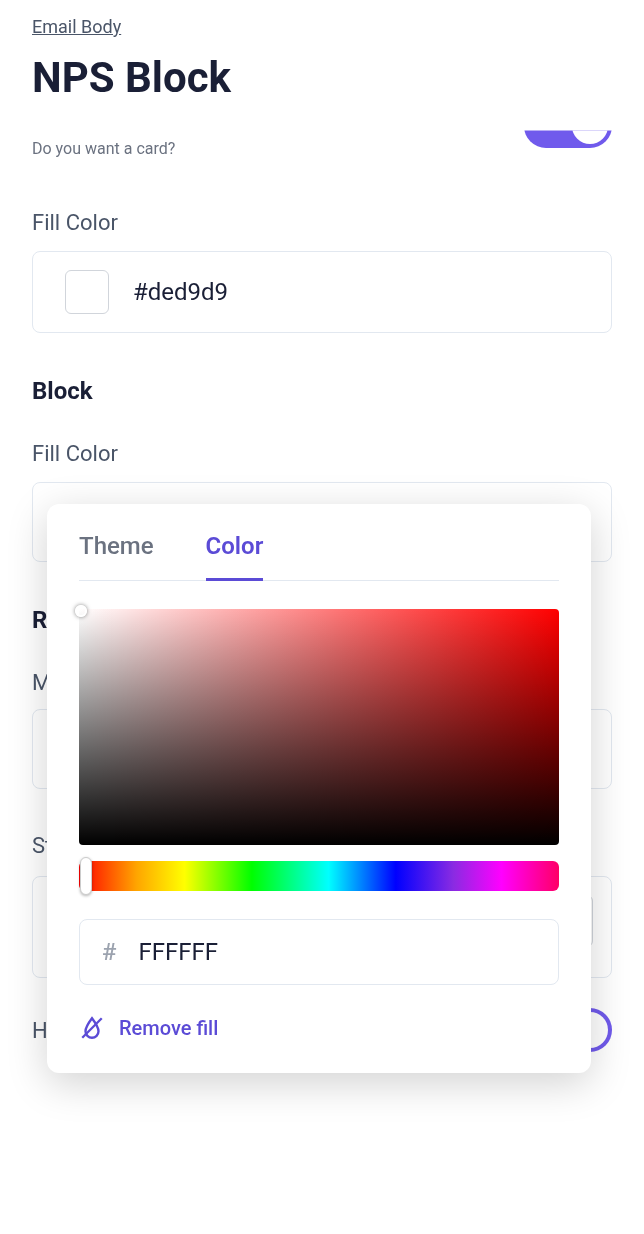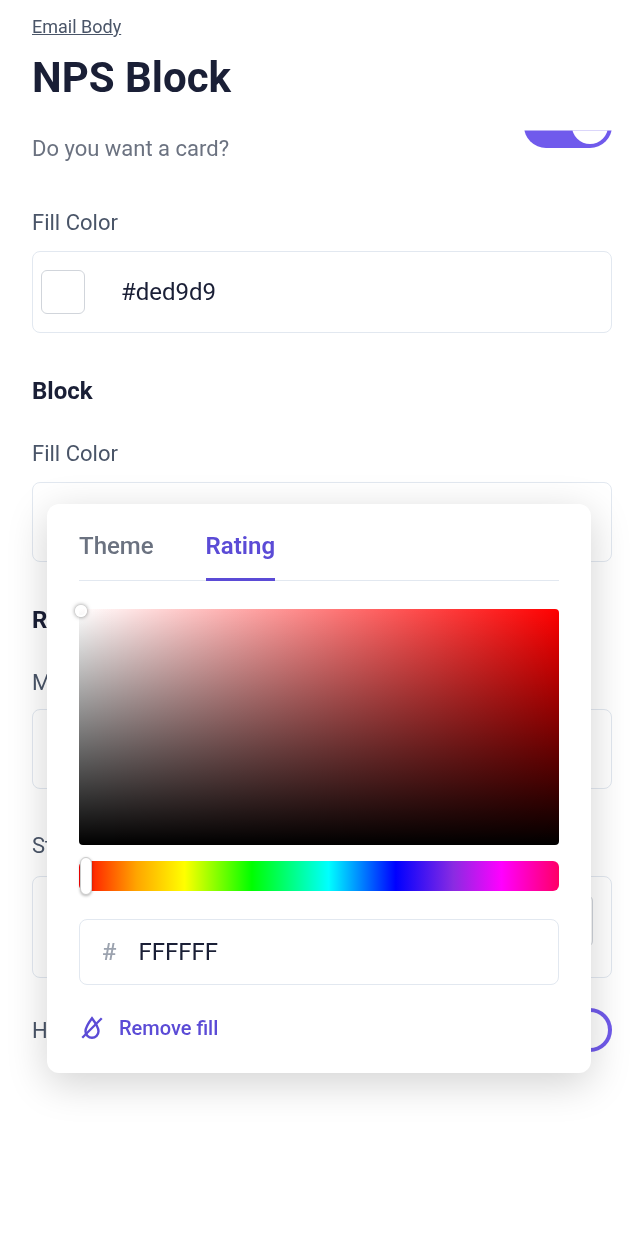--- a/index.html
+++ b/index.html
@@ -32,21 +32,21 @@
       color: #1a1f36;
       margin-bottom: 24px;
     }
     .section-label {
       font-size: 22px;
       color: #4a5568;
       font-weight: 400;
       margin-bottom: 16px;
     }
     .obscured-top {
-      font-size: 22px;
+      font-size: 16px;
       color: #6b7280;
       margin-bottom: 40px;
       display: flex;
       justify-content: space-between;
       align-items: center;
     }
     .toggle {
       width: 88px;
       height: 44px;
       background: #705aec;
@@ -65,22 +65,22 @@
       background: #fff;
       border-radius: 50%;
       right: 4px;
       top: 4px;
     }
     .color-field {
       display: flex;
       align-items: center;
       border: 1px solid #e2e8f0;
       border-radius: 8px;
-      padding: 18px 8px;
-      gap: 36px;
+      padding: 18px 32px;
+      gap: 24px;
       margin-bottom: 44px;
     }
     .color-swatch {
       width: 44px;
       height: 44px;
       border-radius: 6px;
       border: 1px solid #d1d5db;
       cursor: pointer;
     }
     .color-value {
@@ -319,21 +319,21 @@
   <span class="help-label">Help text</span>
   <div class="toggle">
     <div class="toggle-knob"></div>
   </div>
 </div>
 
 
 <div class="color-popover">
   <div class="popover-tabs">
     <div class="popover-tab">Theme</div>
-    <div class="popover-tab active">Rating</div>
+    <div class="popover-tab active">Color</div>
   </div>
   <div class="sv-panel">
     <div class="sv-thumb"></div>
   </div>
   <div class="hue-slider">
     <div class="hue-thumb"></div>
   </div>
   <div class="hex-input-wrap">
     <span class="hex-hash">#</span>
     <input class="hex-value" value="FFFFFF" style="">

